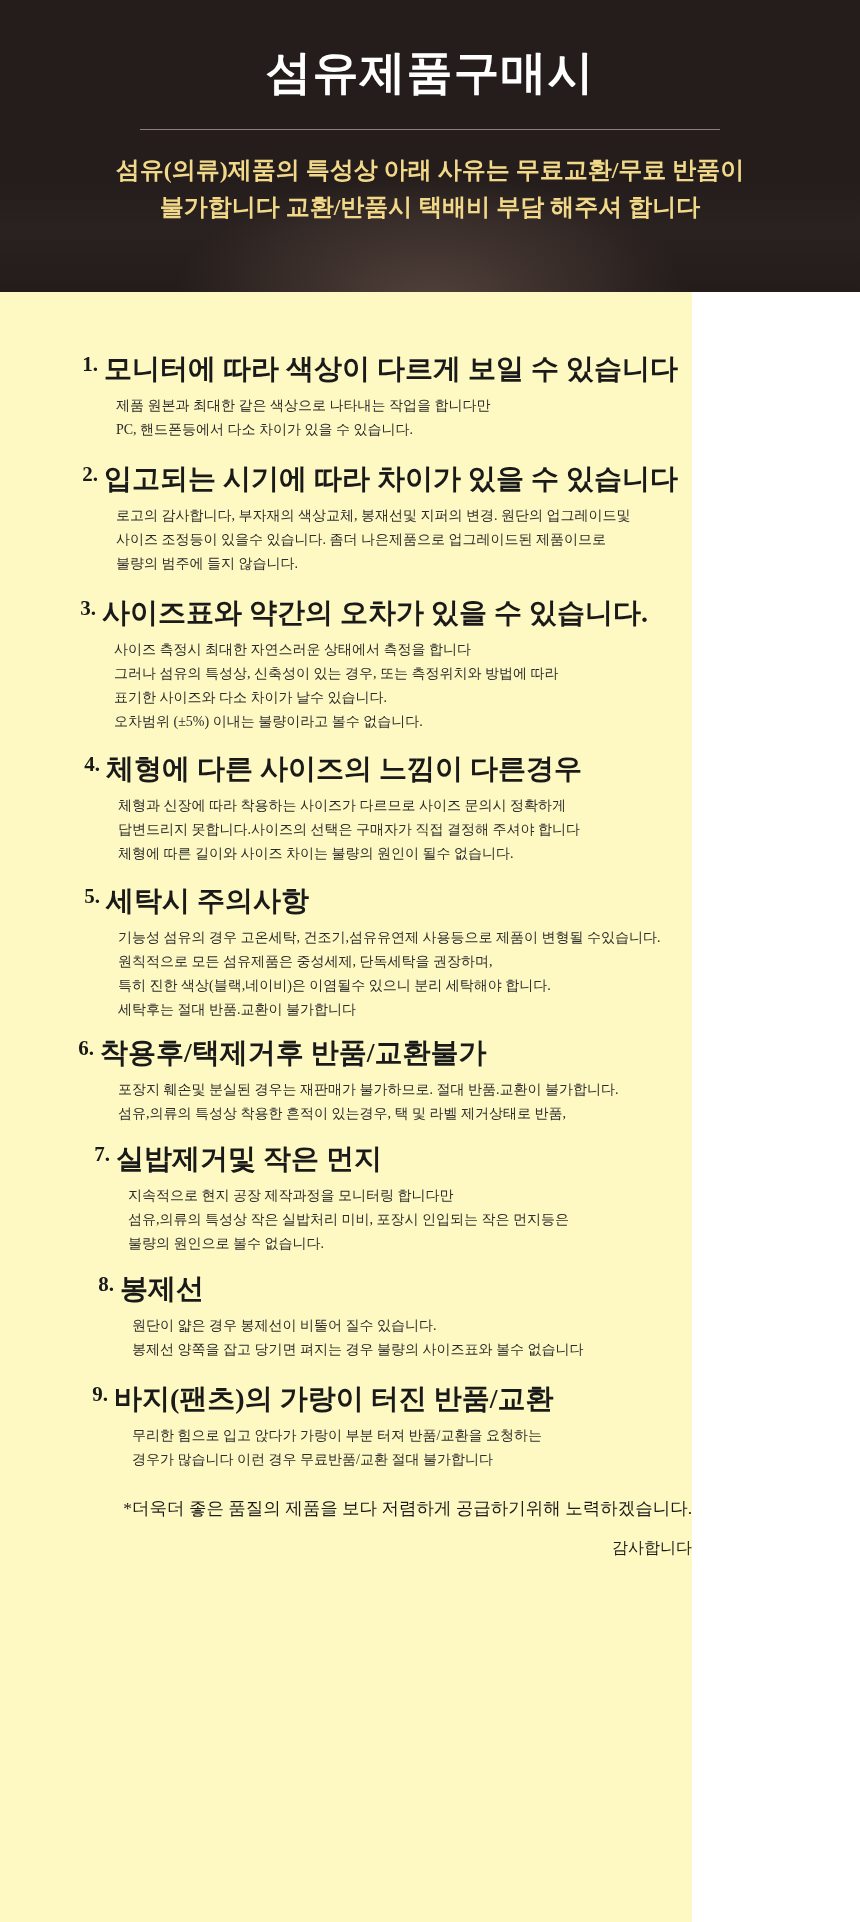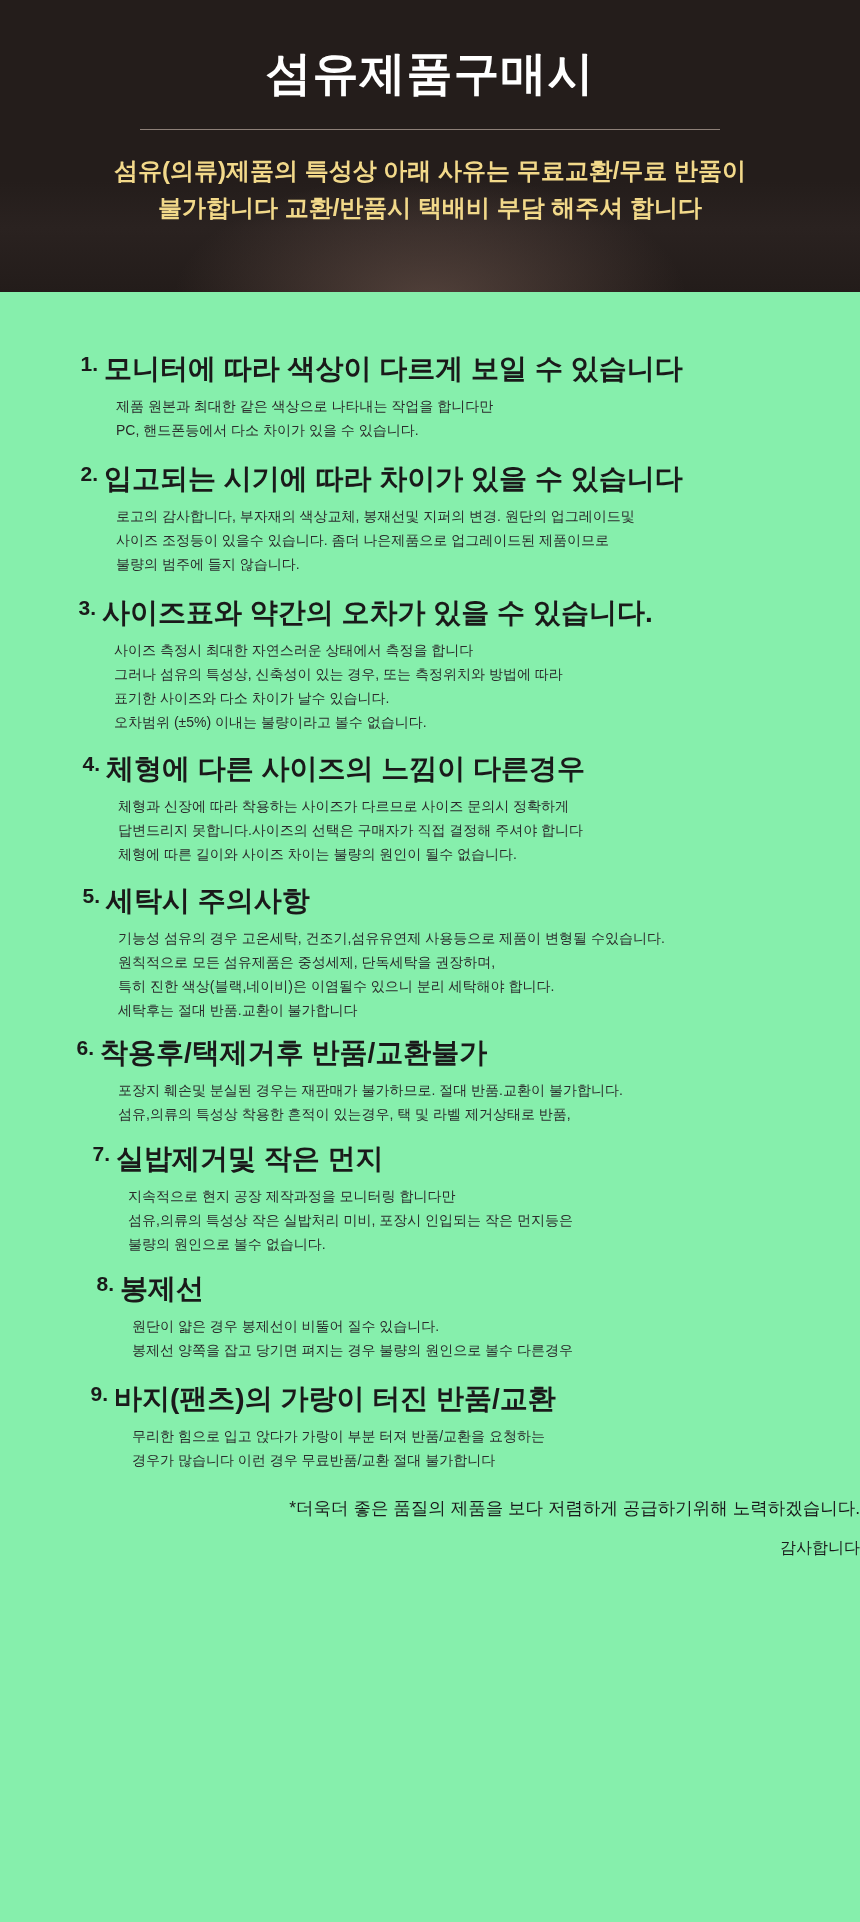--- a/index.html
+++ b/index.html
@@ -10,23 +10,24 @@
     width: 860px;
     height: 1922px;
     background: #ffffff;
     font-family: "Liberation Sans", "DejaVu Sans", sans-serif;
     color: #1a1a1a;
     overflow: hidden;
   }
 
   .page {
     position: relative;
-    width: 860px;
+    width: 692px;
     height: 1922px;
-    background: #86efac;
+    background: #fef9c3;
+    font-family: Liberation Serif, serif;
   }
 
   
   .header {
     position: relative;
     width: 860px;
     height: 292px;
     background: #231c1a;
     background: linear-gradient(180deg, #241d1b 0%, #241d1b 62%, #2a2220 78%, #231c1a 100%);
     overflow: hidden;
@@ -260,21 +261,21 @@
         </div>
       </div>
     </div>
 
     <div class="item i8">
       <div class="item-num">8.</div>
       <div class="item-body">
         <div class="item-heading">봉제선</div>
         <div class="item-lines">
           <div class="item-line">원단이 얇은 경우 봉제선이 비뚤어 질수 있습니다.</div>
-          <div class="item-line">봉제선 양쪽을 잡고 당기면 펴지는 경우 불량의 원인으로 볼수 다른경우</div>
+          <div class="item-line">봉제선 양쪽을 잡고 당기면 펴지는 경우 불량의 사이즈표와 볼수 없습니다</div>
         </div>
       </div>
     </div>
 
     <div class="item i9">
       <div class="item-num">9.</div>
       <div class="item-body">
         <div class="item-heading">바지(팬츠)의 가랑이 터진 반품/교환</div>
         <div class="item-lines">
           <div class="item-line">무리한 힘으로 입고 앉다가 가랑이 부분 터져 반품/교환을 요청하는</div>

